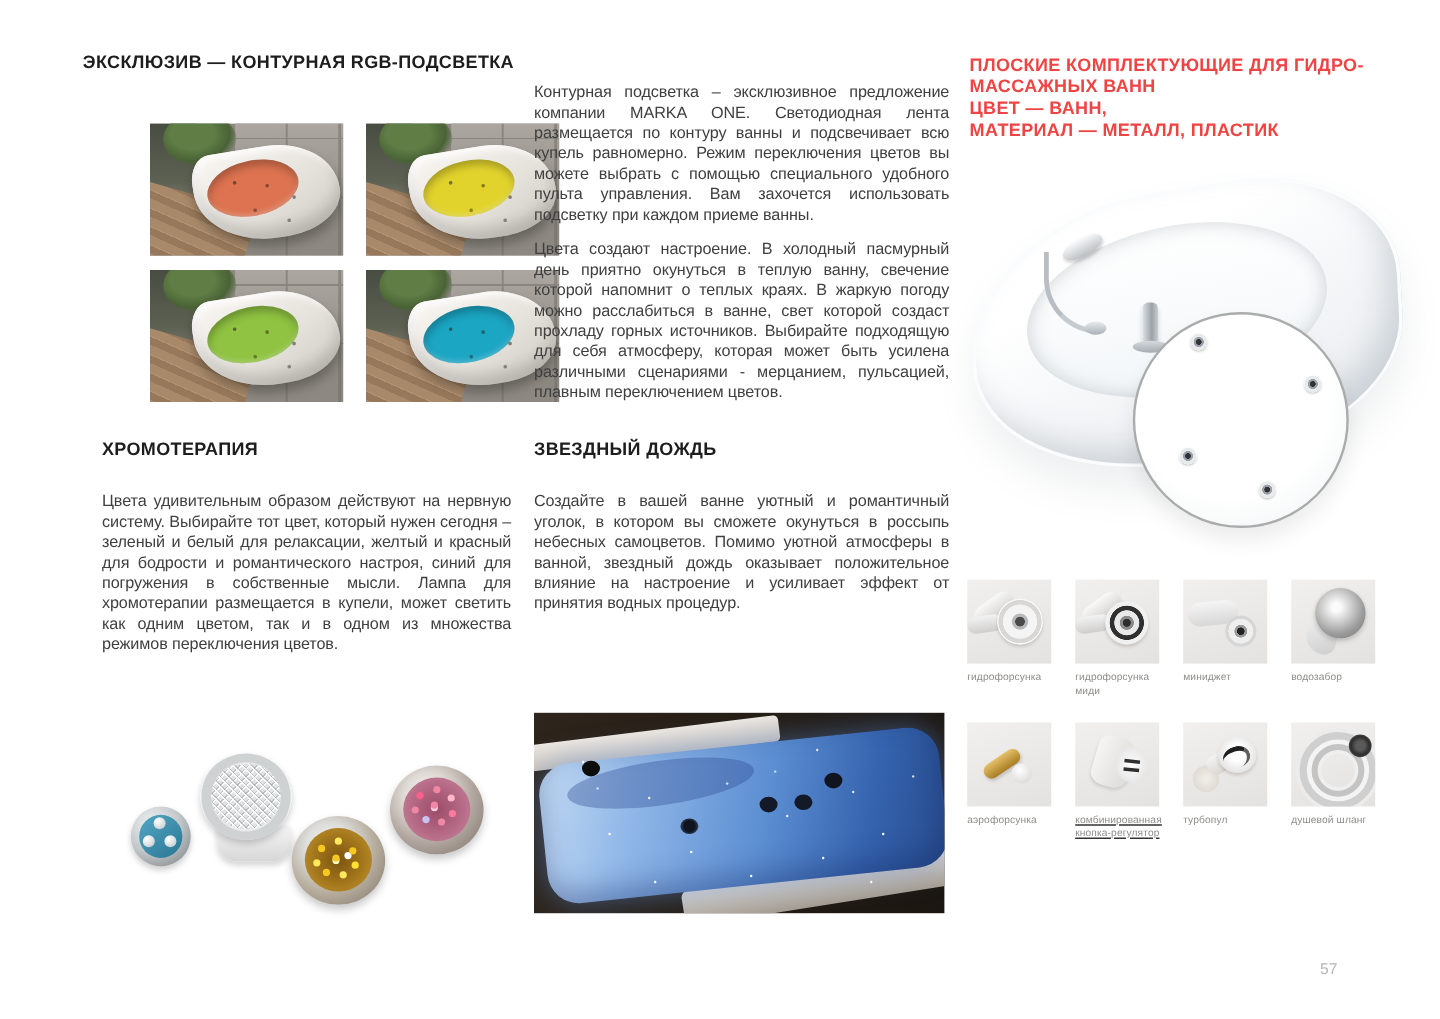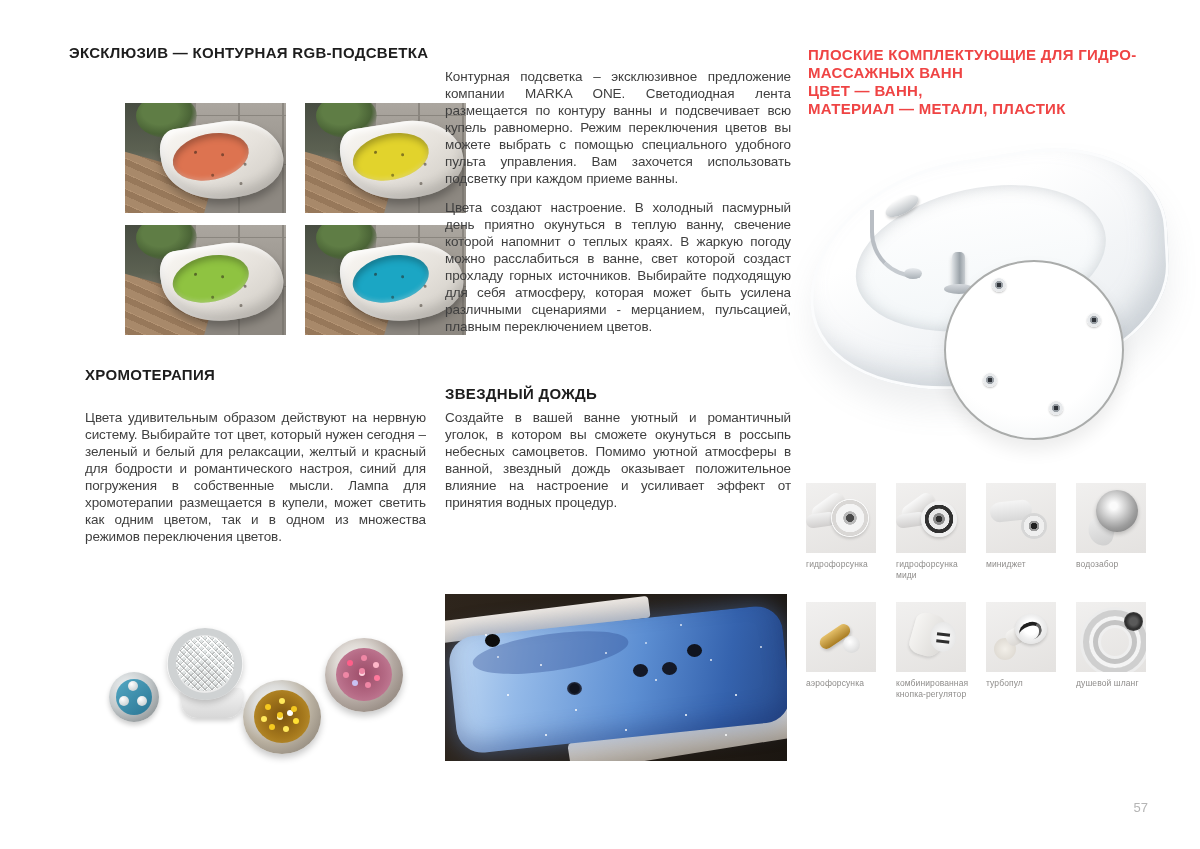--- a/index.html
+++ b/index.html
@@ -11,21 +11,21 @@
   .h-sec{
     position:absolute;margin:0;font-weight:bold;font-size:15px;line-height:18px;
     color:#1d1d1d;letter-spacing:.3px;
   }
   .h-comp-line{font-weight:bold;font-size:15px;line-height:18px;color:#ef4444;letter-spacing:.3px;}
   .body-text{
     position:absolute;margin:0;font-size:13.5px;line-height:17px;color:#3f3f3f;
     text-align:justify;letter-spacing:-.1px;
   }
   .page-number{
-    position:absolute;left:1100px;top:800px;width:48px;text-align:right;
+    position:absolute;left:1100px;top:800px;width:48px;
     font-size:13px;color:#b5b5b5;
   }
   
   .tub-scene{position:absolute;width:161px;height:110px;overflow:hidden;background:linear-gradient(100deg,#7a776f,#8a867f 35%,#9b968f 60%,#a29d96);}
   .sc-wall{position:absolute;right:0;top:0;width:56%;height:100%;
     background:linear-gradient(180deg,#aba69f,#8d8881 80%),#999;
   }
   .sc-grout{position:absolute;right:0;top:0;width:56%;height:100%;opacity:.5;
     background:repeating-linear-gradient(90deg,transparent 0 42px,#6f6b64 42px 44px),repeating-linear-gradient(0deg,transparent 0 48px,#6f6b64 48px 49px);}
   .sc-window{position:absolute;left:0;top:0;width:24%;height:62%;background:linear-gradient(180deg,#474d41,#5c6152 70%,#7b776c);}
@@ -245,21 +245,21 @@
     <div class="lamp lamp-led lamp-yellow">
       <div class="face"></div>
       <div class="dots" style="--c: #f5c91f;"></div>
     </div>
     <div class="lamp lamp-led lamp-pink">
       <div class="face"></div>
       <div class="dots" style="--c: #ef87a5;"></div>
     </div>
   </figure>
 
-  <h2 class="h-sec" style="left:445px;top:385px;">ЗВЕЗДНЫЙ ДОЖДЬ</h2>
+  <h2 class="h-sec" style="left:445px;top:366px;">ЗВЕЗДНЫЙ ДОЖДЬ</h2>
   <p class="body-text" style="left:445px;top:409px;width:346px;">Создайте в вашей ванне уютный и романтичный уголок, в котором вы сможете окунуться в россыпь небесных самоцветов. Помимо уютной атмосферы в ванной, звездный дождь оказывает положительное влияние на настроение и усиливает эффект от принятия водных процедур.</p>
 
   <figure class="star-photo" style="margin:0;">
     <div class="sp-rim"></div>
     <div class="sp-rim2"></div>
     <div class="sp-glow" style="--c: #5c8ed2;"></div>
     <div class="sp-shade"></div>
     <div class="sp-stars"></div>
     <div class="sp-jets"></div>
   </figure>
@@ -325,21 +325,21 @@
     </div>
 
     <div class="comp" style="left:0;top:119px;">
       <div class="comp-img">
         <i class="g-gold"></i>
         <i class="g-cap"></i>
       </div>
       <div class="comp-label">аэрофорсунка</div>
     </div>
 
-    <div class="comp" style="left:90px;top:119px;">
+    <div class="comp" style="left:90px;top:119px;text-decoration:underline;">
       <div class="comp-img">
         <i class="g-cone"></i>
         <i class="g-slotface"></i>
         <i class="g-slots"></i>
       </div>
       <div class="comp-label">комбинированная кнопка-регулятор</div>
     </div>
 
     <div class="comp" style="left:180px;top:119px;">
       <div class="comp-img">

